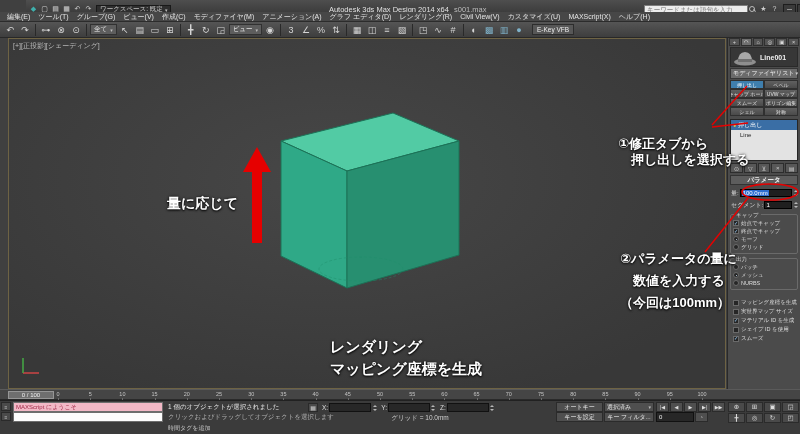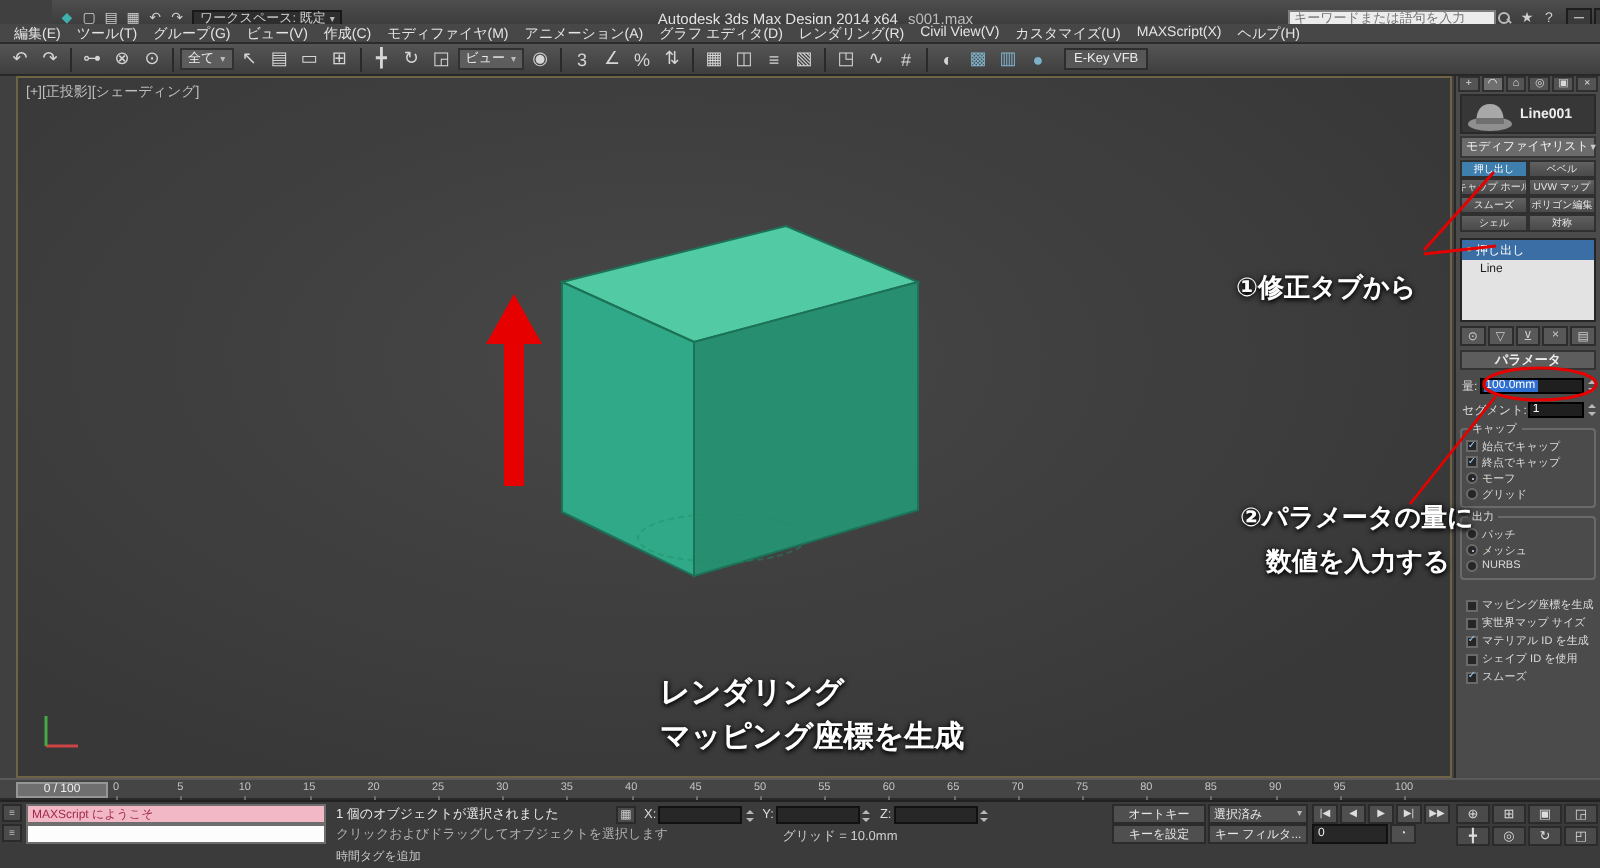--- a/index.html
+++ b/index.html
@@ -481,31 +481,34 @@
         <span class="nav-btn">▣</span>
         <span class="nav-btn">◲</span>
         <span class="nav-btn">╋</span>
         <span class="nav-btn">◎</span>
         <span class="nav-btn">↻</span>
         <span class="nav-btn">◰</span>
       </div>
   </div>
 
   <div class="anno" id="anno-amount">
+    <div>量に応じて</div>
   </div>
   <div class="anno" id="anno-result">
     <div>レンダリング</div>
     <div>マッピング座標を生成</div>
   </div>
   <div class="anno" id="anno-step1">
     <div>①修正タブから</div>
+    <div>　押し出しを選択する</div>
   </div>
   <div class="anno" id="anno-step2">
     <div>②パラメータの量に</div>
     <div>　数値を入力する</div>
+    <div>（今回は100mm）</div>
   </div>
 
   <svg id="overlay" width="800" height="434">
     <polygon points="257,147 243,172 252,172 252,243 262,243 262,172 271,172" fill="#e60000"></polygon>
     <line x1="712" y1="125" x2="747" y2="86" stroke="#e60000" stroke-width="1.4"></line>
     <line x1="712" y1="127" x2="748" y2="123" stroke="#e60000" stroke-width="1.4"></line>
     <ellipse cx="770" cy="192" rx="28" ry="8" fill="none" stroke="#e60000" stroke-width="1.6"></ellipse>
     <line x1="705" y1="252" x2="748" y2="198" stroke="#e60000" stroke-width="1.4"></line>
   </svg>
 

